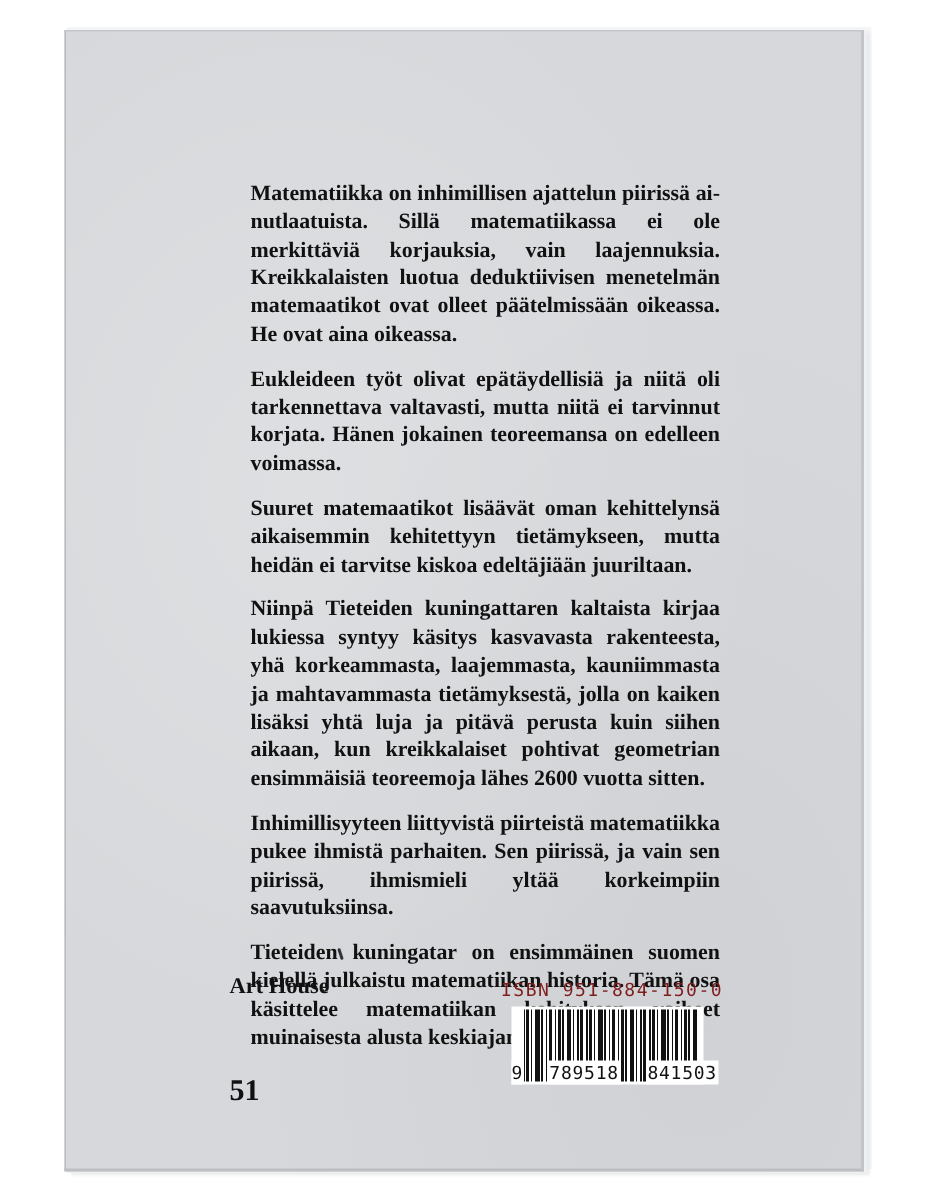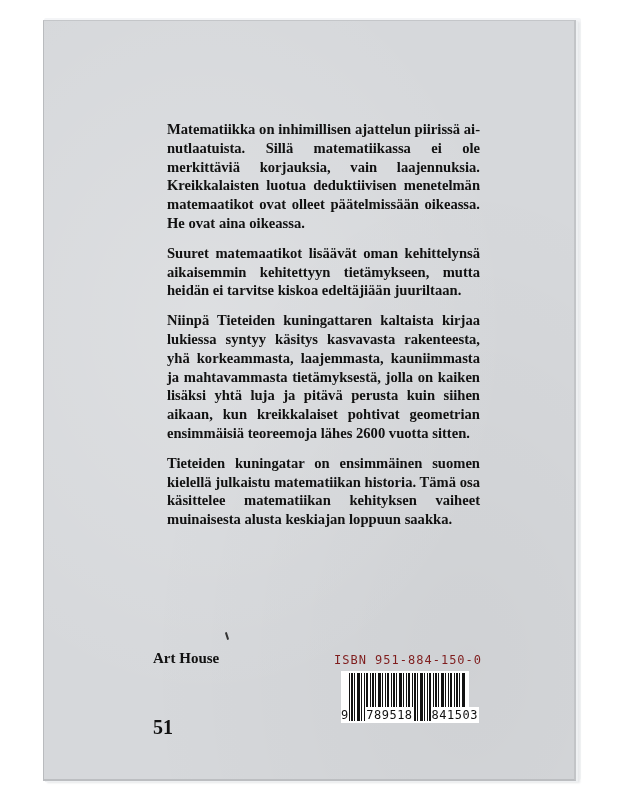--- a/index.html
+++ b/index.html
@@ -57,22 +57,24 @@
   .speck { position: absolute; left: 226px; top: 632px; width: 2px; height: 8px; background: #333; transform: rotate(-18deg); border-radius: 1px; }
 </style>
 </head>
 <body>
 
 <div class="book-edge"></div>
 <div class="cover"></div>
 
 <div class="blurb">
   <p>Matematiikka on inhimillisen ajattelun piirissä ai­nutlaatuista. Sillä matematiikassa ei ole merkittäviä korjauksia, vain laajennuksia. Kreikkalaisten luo­tua deduktiivisen menetelmän matemaatikot ovat olleet päätelmissään oikeassa. He ovat aina oikeassa.</p>
+  <p>Eukleideen työt olivat epätäydellisiä ja niitä oli tar­kennettava valtavasti, mutta niitä ei tarvinnut kor­jata. Hänen jokainen teoreemansa on edelleen voi­massa.</p>
   <p>Suuret matemaatikot lisäävät oman kehittelynsä ai­kaisemmin kehitettyyn tietämykseen, mutta heidän ei tarvitse kiskoa edeltäjiään juuriltaan.</p>
   <p>Niinpä Tieteiden kuningattaren kaltaista kirjaa lu­kiessa syntyy käsitys kasvavasta rakenteesta, yhä korkeammasta, laajemmasta, kauniimmasta ja mahtavammasta tietämyksestä, jolla on kaiken li­säksi yhtä luja ja pitävä perusta kuin siihen aikaan, kun kreikkalaiset pohtivat geometrian ensimmäisiä teoreemoja lähes 2600 vuotta sitten.</p>
+  <p>Inhimillisyyteen liittyvistä piirteistä matematiikka pukee ihmistä parhaiten. Sen piirissä, ja vain sen pii­rissä, ihmismieli yltää korkeimpiin saavutuksiinsa.</p>
   <p>Tieteiden kuningatar on ensimmäinen suomen kie­lellä julkaistu matematiikan historia. Tämä osa kä­sittelee matematiikan kehityksen vaiheet muinai­sesta alusta keskiajan loppuun saakka.</p>
 </div>
 
 <div class="speck"></div>
 
 <div class="publisher">Art House</div>
 <div class="code">51</div>
 
 <div class="isbn">ISBN 951-884-150-0</div>
 <div class="barcode">

